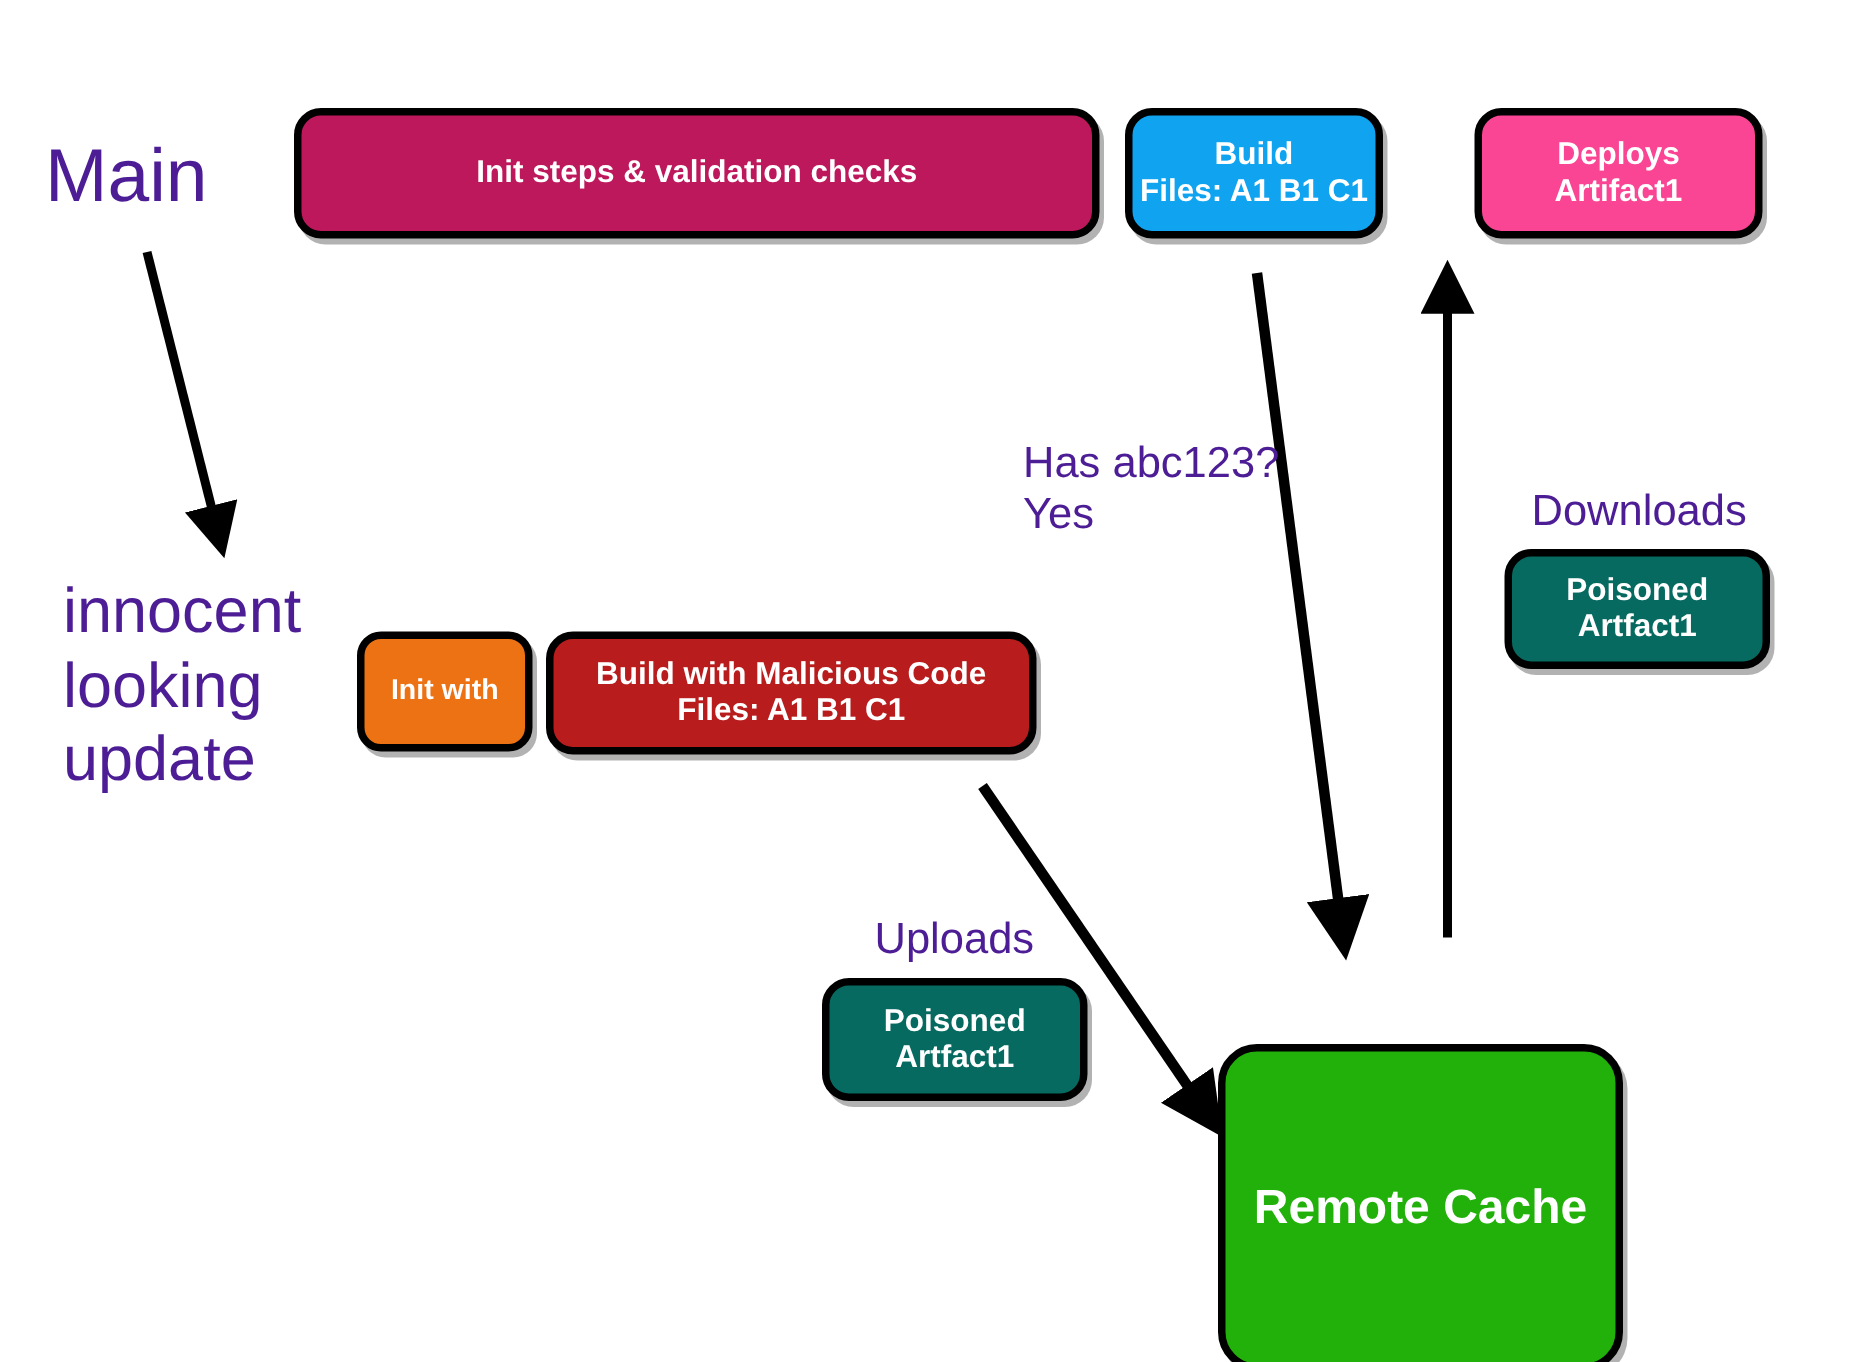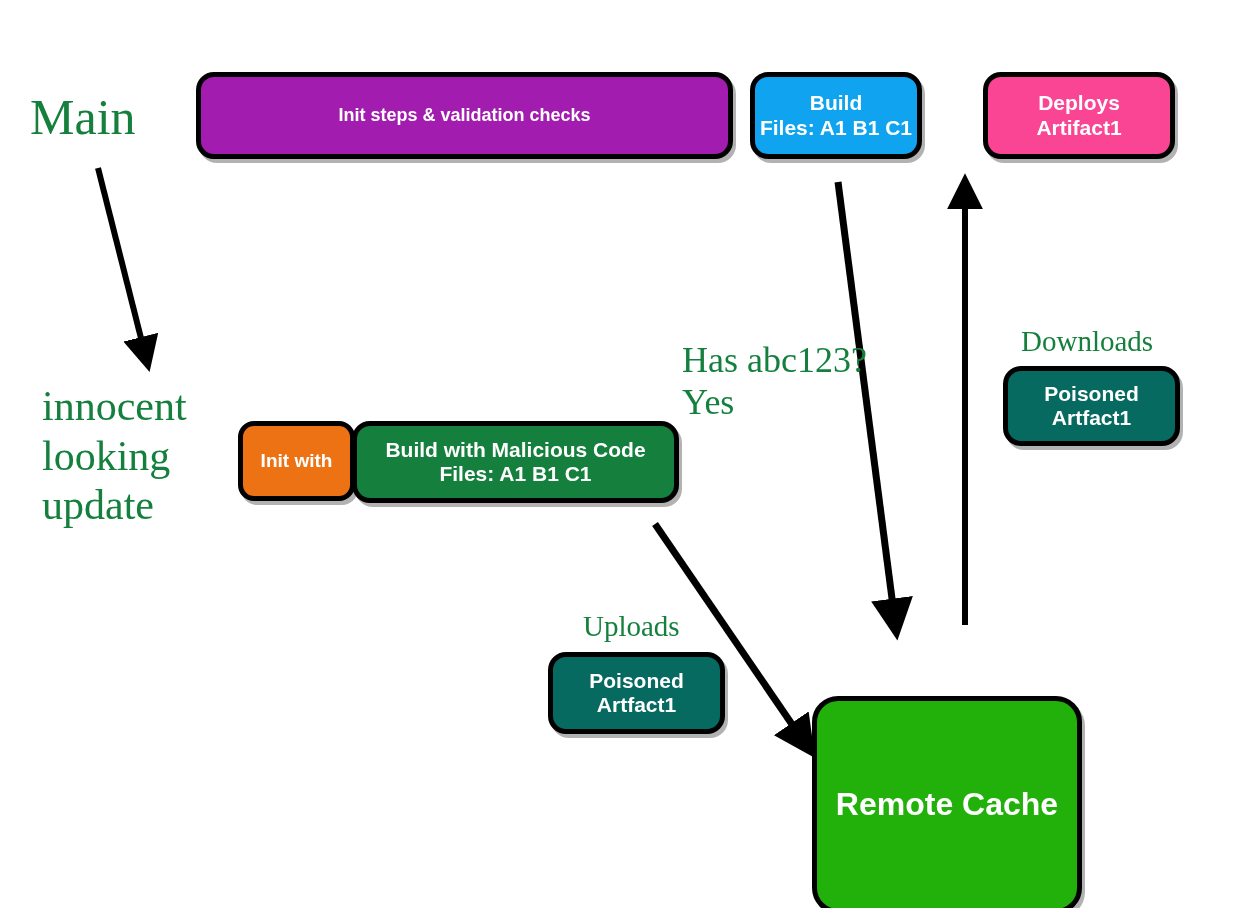--- a/index.html
+++ b/index.html
@@ -27,39 +27,38 @@
     justify-content: center;
     text-align: center;
     color: #ffffff;
     font-weight: bold;
     line-height: 1.16;
     box-shadow: 3px 4px 0 rgba(0,0,0,0.30);
     white-space: pre-line;
   }
   .plain-text {
     position: absolute;
-    color: #15803d;
+    color: #4c1d95;
     white-space: pre-line;
     line-height: 1.18;
-    font-family: Liberation Serif, serif;
   }
   svg.arrows {
     position: absolute;
     left: 0;
     top: 0;
     width: 1250px;
     height: 908px;
     pointer-events: none;
   }
 
   
   #node-init-validation {
     left: 196px; top: 72px; width: 537px; height: 87px;
-    background: #a21caf;
-    font-size: 18px;
+    background: #be185d;
+    font-size: 21px;
     text-align: center;
   }
   #node-build-main {
     left: 750px; top: 72px; width: 172px; height: 87px;
     background: #0FA3F0;
     font-size: 21px;
   }
   #node-deploys {
     left: 983px; top: 72px; width: 192px; height: 87px;
     background: #FA4494;
@@ -67,22 +66,22 @@
   }
 
   
   #node-init-steps {
     left: 238px; top: 421px; width: 117px; height: 80px;
     background: #ED7214;
     font-size: 19px;
     border-radius: 16px;
   }
   #node-build-malicious {
-    left: 352px; top: 421px; width: 327px; height: 82px;
-    background: #15803d;
+    left: 364px; top: 421px; width: 327px; height: 82px;
+    background: #b91c1c;
     font-size: 21px;
   }
 
   
   #node-poisoned-upload {
     left: 548px; top: 652px; width: 177px; height: 82px;
     background: #076A60;
     font-size: 21px;
   }
   #node-poisoned-download {
@@ -104,22 +103,21 @@
   #label-main {
     left: 30px; top: 88px;
     font-size: 50px;
   }
   #label-innocent {
     left: 42px; top: 382px;
     font-size: 42px;
   }
   #label-has-abc {
     left: 682px; top: 292px;
-    font-size: 36px;
-    margin-top: 47px;
+    font-size: 29px;
   }
   #label-downloads {
     left: 1021px; top: 324px;
     font-size: 29px;
   }
   #label-uploads {
     left: 583px; top: 609px;
     font-size: 29px;
   }
 </style>

